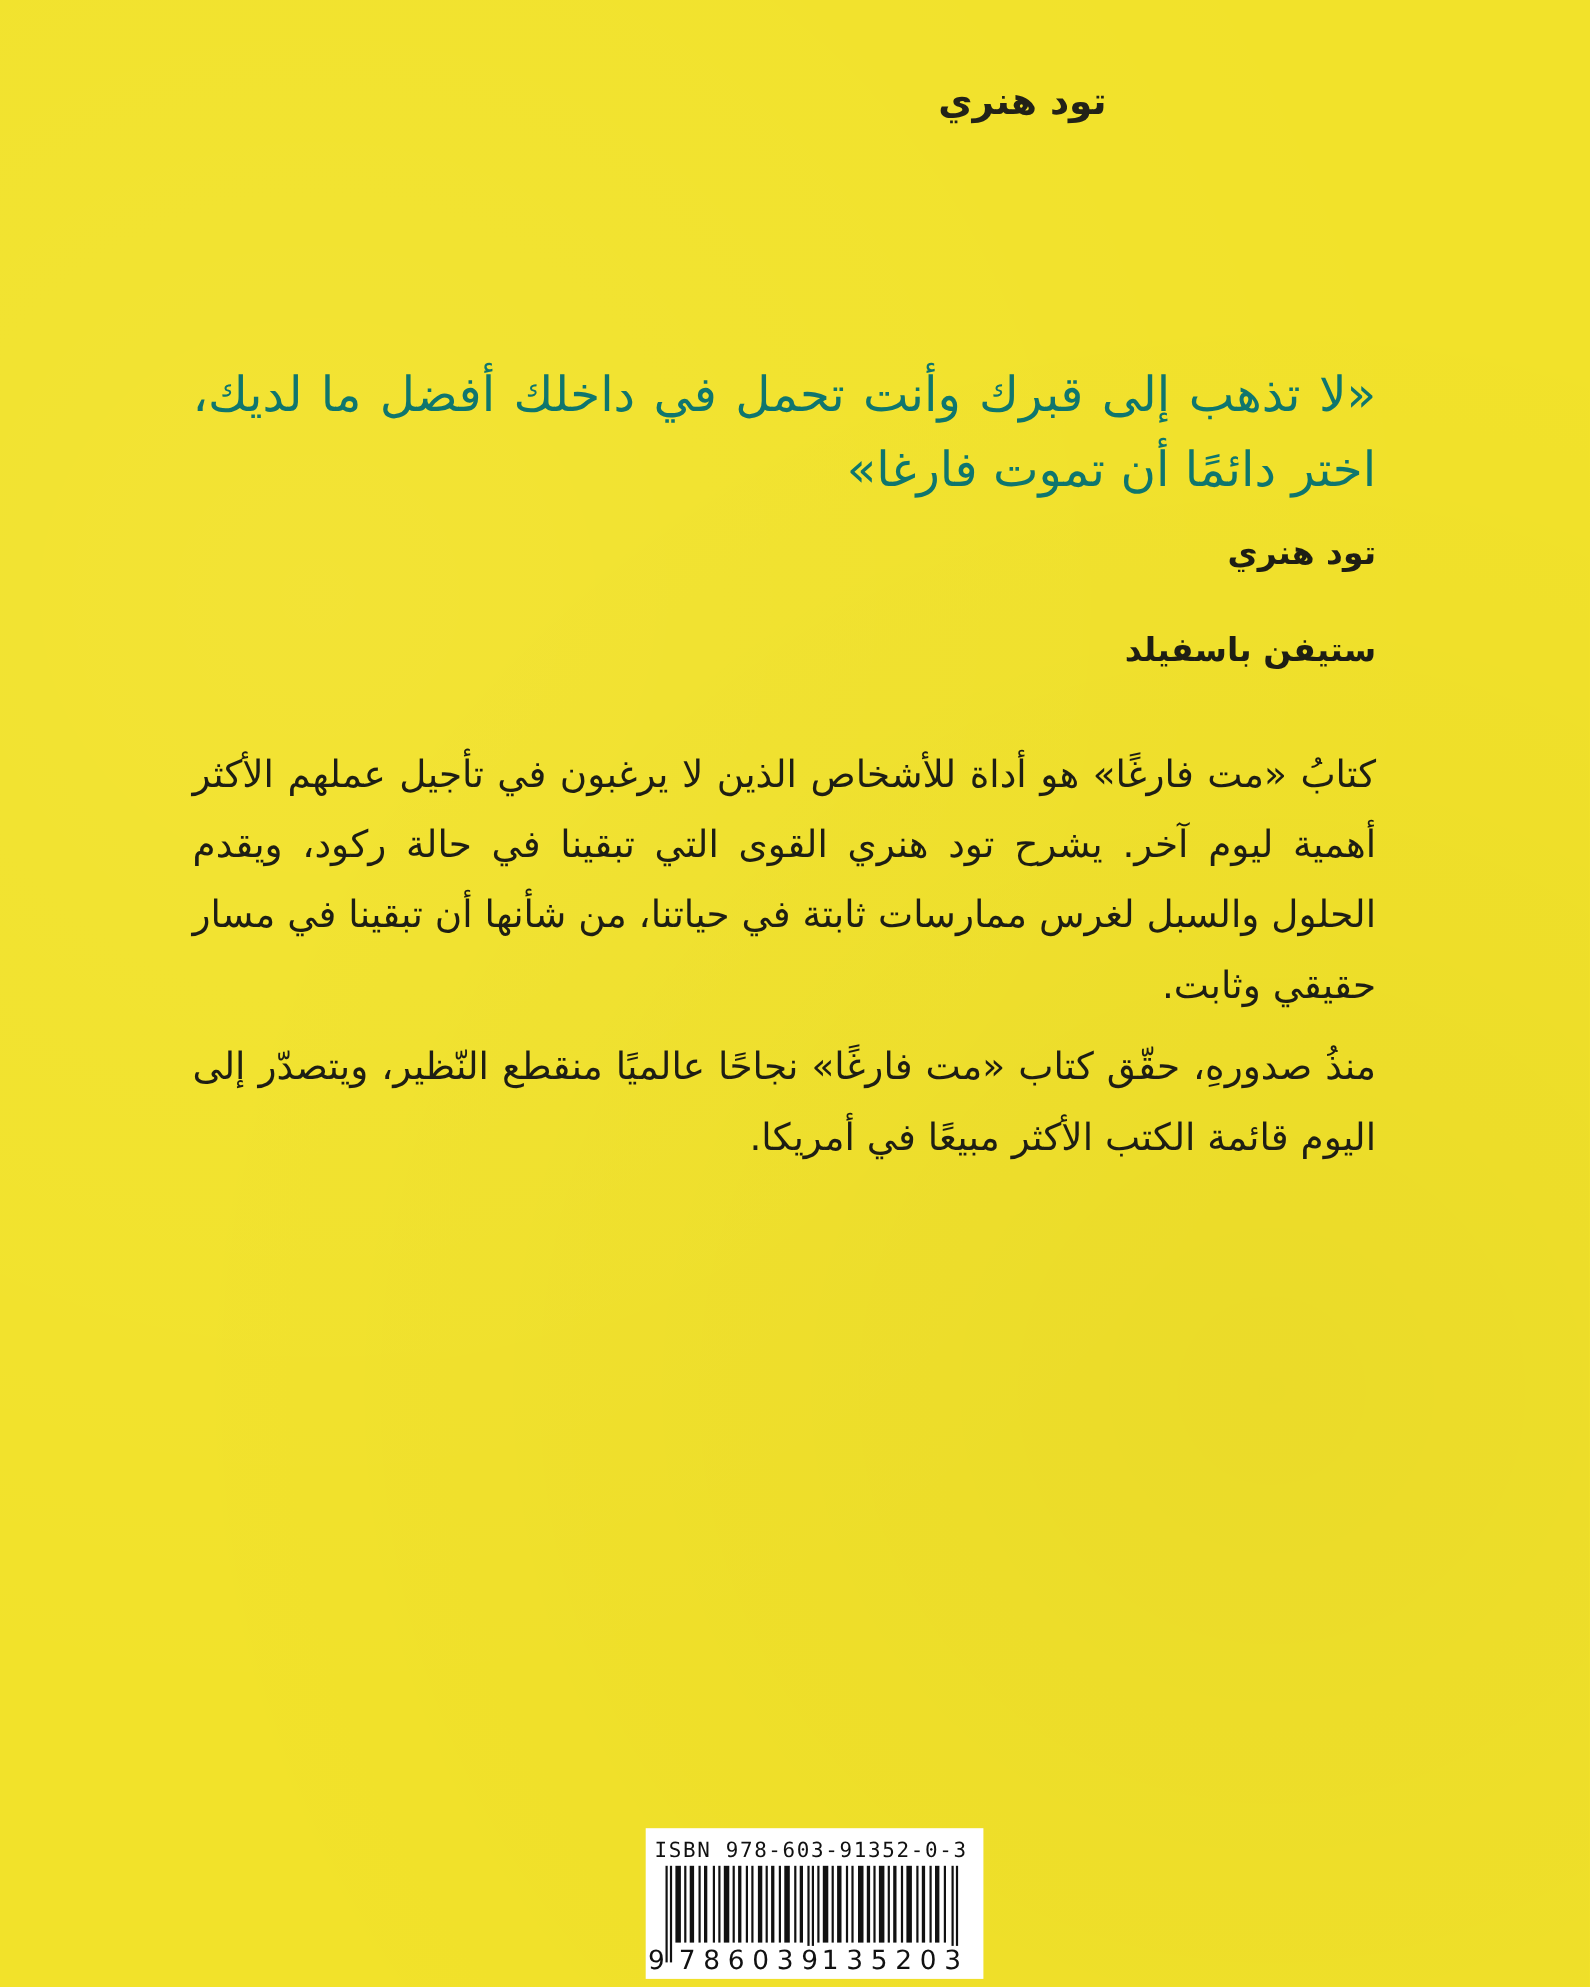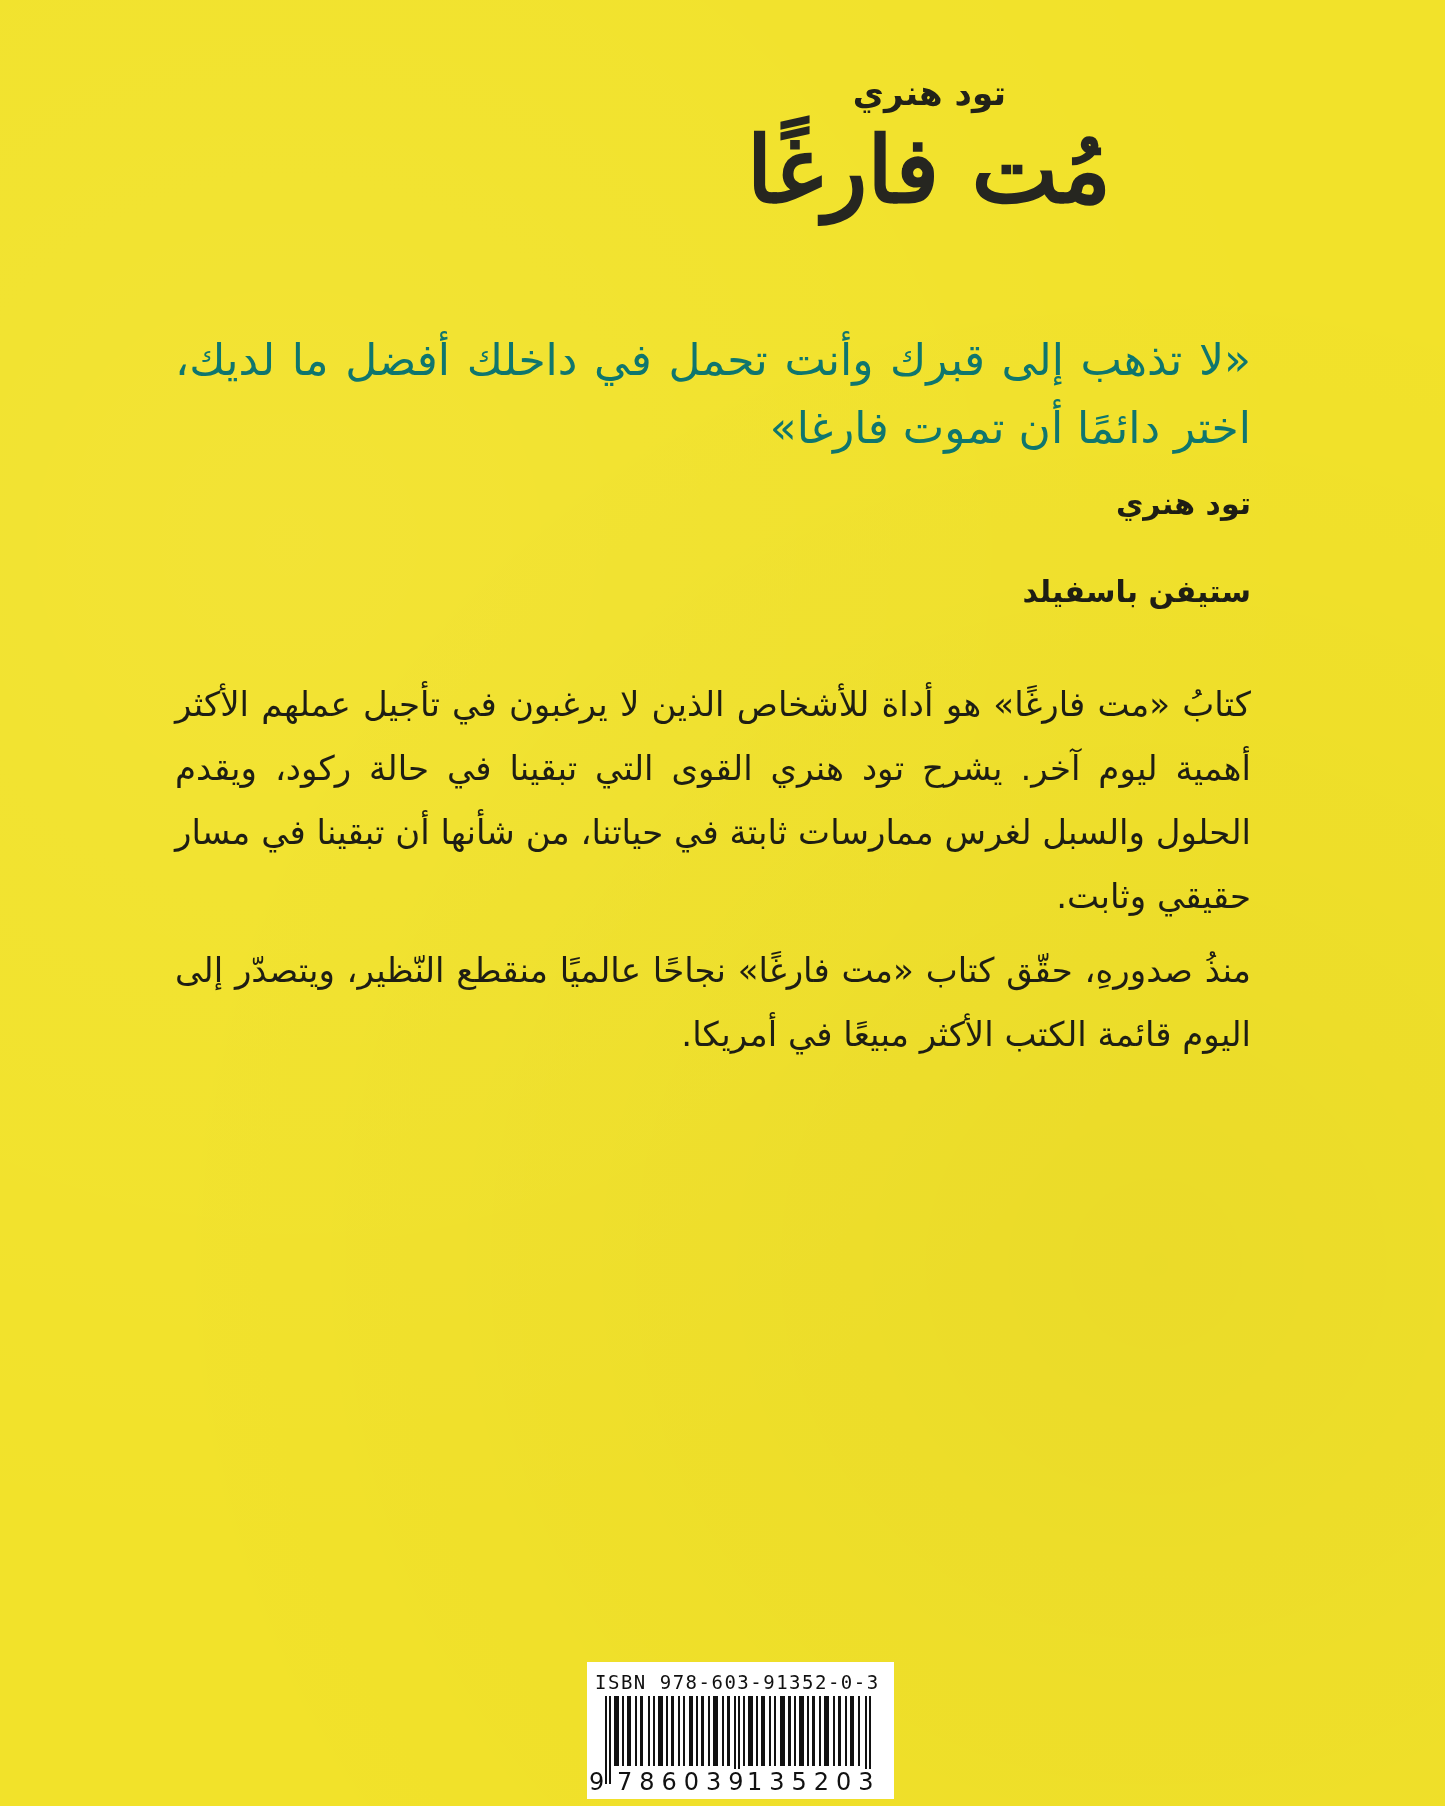--- a/index.html
+++ b/index.html
@@ -163,21 +163,20 @@
       color: #2a2a20;
     }
   </style>
 </head>
 <body>
 
 <div class="cover">
 
   <div class="header">
     <div class="author-top">تود هنري</div>
-    <div class="book-title">مُت فارغًا</div>
   </div>
 
   <div class="content">
 
     <div class="block-1">
       <p class="quote">«لا تذهب إلى قبرك وأنت تحمل في داخلك أفضل ما لديك، اختر دائمًا أن تموت فارغا»</p>
       <div class="attr">تود هنري</div>
     </div>
 
     <div class="block-2">

